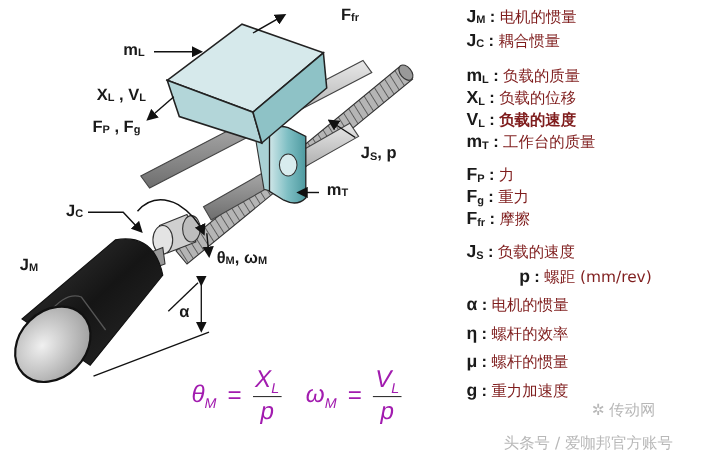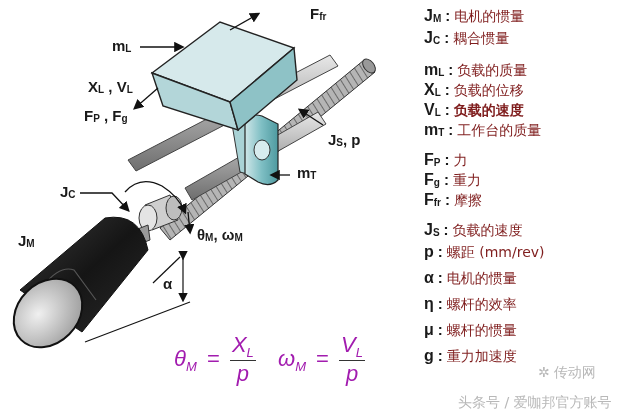--- a/index.html
+++ b/index.html
@@ -162,21 +162,21 @@
   <div class="row" style="top:0px;"><span class="sym"><span>J</span><sub>M</sub></span><span class="colon">:</span><span class="desc">电机的惯量</span></div>
   <div class="row" style="top:22px;"><span class="sym"><span>J</span><sub>C</sub></span><span class="colon">:</span><span class="desc">耦合惯量</span></div>
   <div class="row" style="top:54px;"><span class="sym"><span>m</span><sub>L</sub></span><span class="colon">:</span><span class="desc">负载的质量</span></div>
   <div class="row" style="top:74px;"><span class="sym"><span>X</span><sub>L</sub></span><span class="colon">:</span><span class="desc">负载的位移</span></div>
   <div class="row" style="top:94px;"><span class="sym"><span>V</span><sub>L</sub></span><span class="colon">:</span><span class="desc bold">负载的速度</span></div>
   <div class="row" style="top:114px;"><span class="sym"><span>m</span><sub>T</sub></span><span class="colon">:</span><span class="desc">工作台的质量</span></div>
   <div class="row" style="top:144px;"><span class="sym"><span>F</span><sub>P</sub></span><span class="colon">:</span><span class="desc">力</span></div>
   <div class="row" style="top:164px;text-align:right;"><span class="sym"><span>F</span><sub>g</sub></span><span class="colon">:</span><span class="desc">重力</span></div>
   <div class="row" style="top:184px;"><span class="sym"><span>F</span><sub>fr</sub></span><span class="colon">:</span><span class="desc">摩擦</span></div>
   <div class="row" style="top:214px;"><span class="sym"><span>J</span><sub>S</sub></span><span class="colon">:</span><span class="desc">负载的速度</span></div>
-  <div class="row" style="top:236px;"><span class="sym"><span>p</span><sub></sub></span><span class="colon">:</span><span class="desc">螺距 (mm/rev)</span></div>
+  <div class="row" style="top:236px;margin-left:48px;"><span class="sym"><span>p</span><sub></sub></span><span class="colon">:</span><span class="desc">螺距 (mm/rev)</span></div>
   <div class="row" style="top:262px;"><span class="sym"><span>α</span><sub></sub></span><span class="colon">:</span><span class="desc">电机的惯量</span></div>
   <div class="row" style="top:288px;"><span class="sym"><span>η</span><sub></sub></span><span class="colon">:</span><span class="desc">螺杆的效率</span></div>
   <div class="row" style="top:314px;"><span class="sym"><span>μ</span><sub></sub></span><span class="colon">:</span><span class="desc">螺杆的惯量</span></div>
   <div class="row" style="top:340px;"><span class="sym"><span>g</span><sub></sub></span><span class="colon">:</span><span class="desc">重力加速度</span></div>
 </div>
 
 <div class="watermark" style="left:538px;top:364px;font-size:14px;">
   <span style="margin-right:4px;">✲</span><span>传动网</span>
 </div>
 <div class="watermark" style="left:458px;top:394px;font-size:14px;">头条号 / 爱咖邦官方账号</div>

